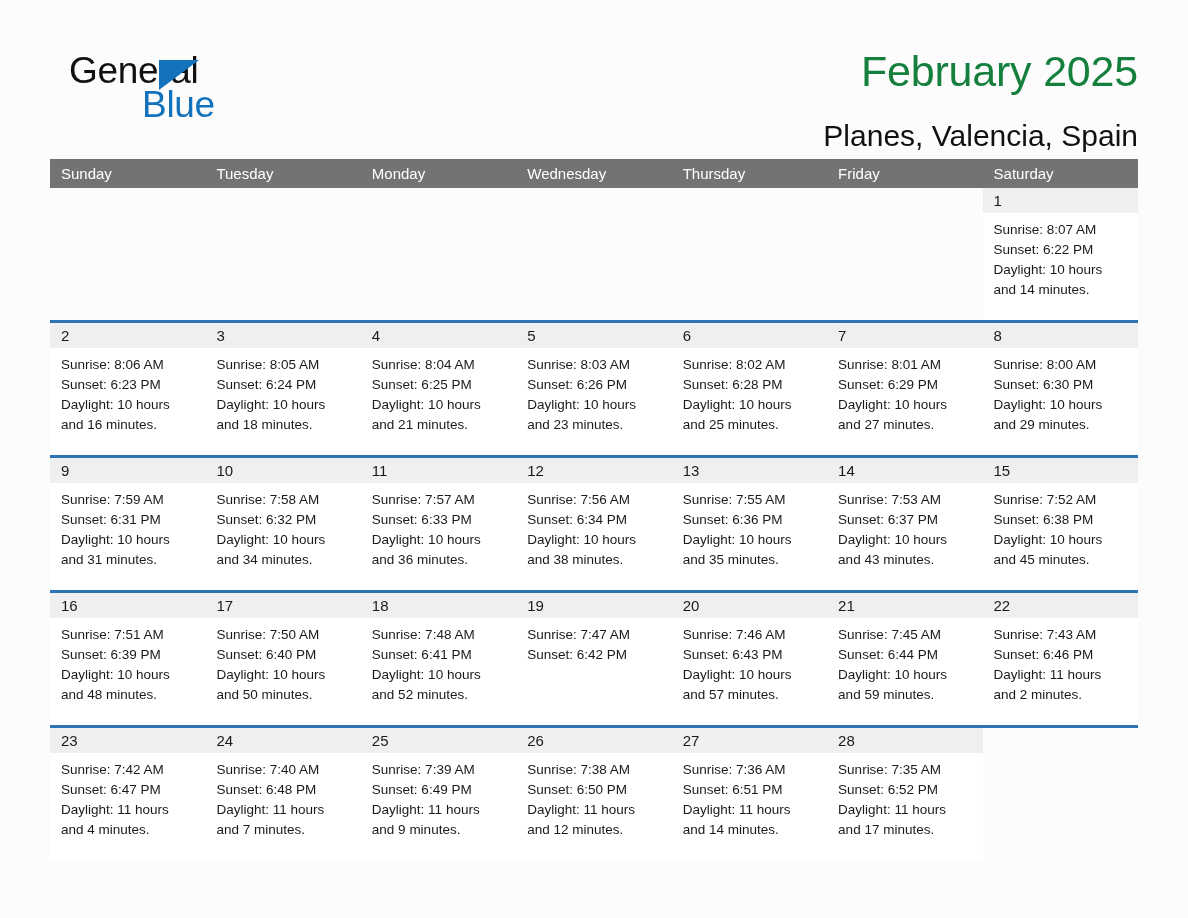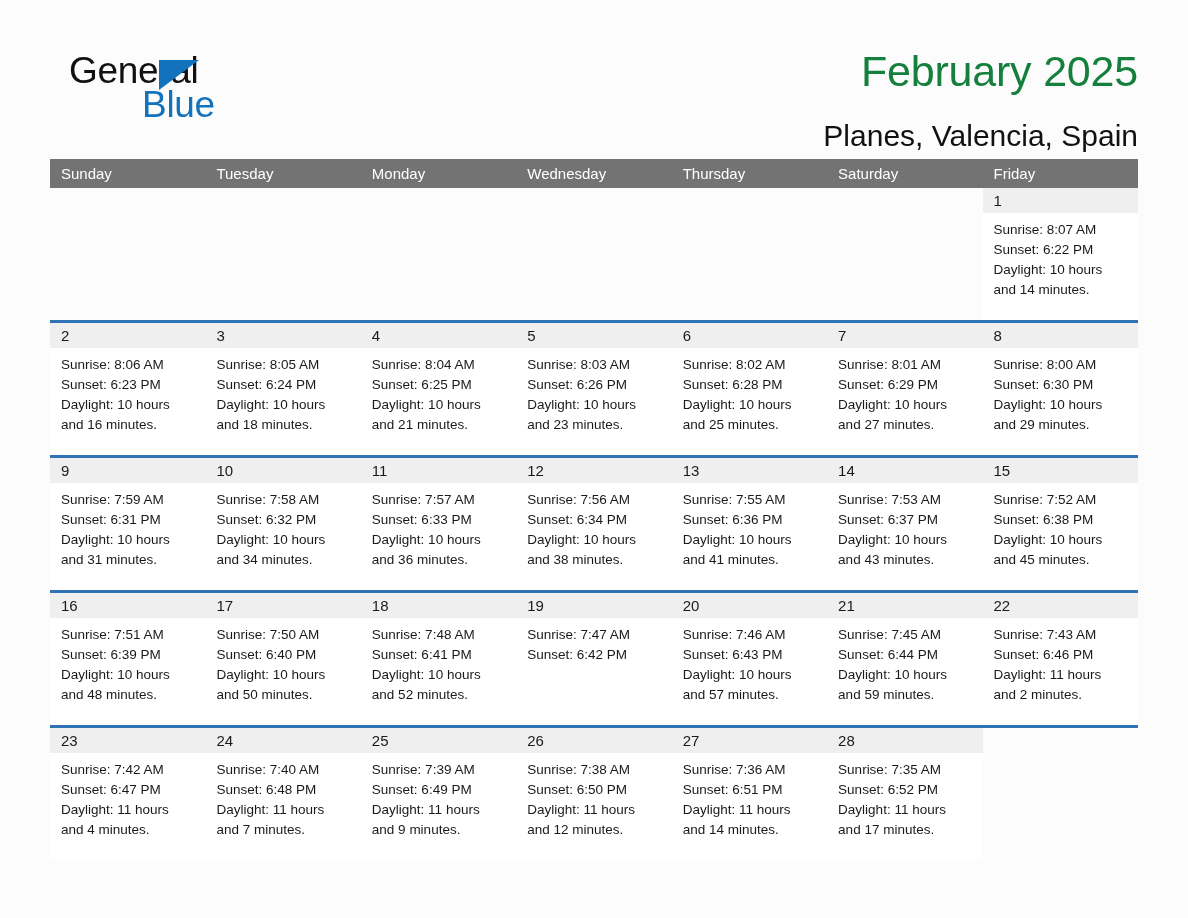--- a/index.html
+++ b/index.html
@@ -190,22 +190,22 @@
   </div>
 
   <div class="calendar">
 
     <div class="weekday-header">
       <div class="weekday-cell">Sunday</div>
       <div class="weekday-cell">Tuesday</div>
       <div class="weekday-cell">Monday</div>
       <div class="weekday-cell">Wednesday</div>
       <div class="weekday-cell">Thursday</div>
+      <div class="weekday-cell">Friday</div>
       <div class="weekday-cell">Saturday</div>
-      <div class="weekday-cell">Friday</div>
     </div>
 
     <div id="weeks-container">
         <div class="week-row first">
           <div class="day-cell blank">
             <div class="daynum-band"><span class="daynum"></span></div>
           </div>
           <div class="day-cell blank">
             <div class="daynum-band"><span class="daynum"></span></div>
           </div>
@@ -319,21 +319,21 @@
               <div class="day-line">Sunrise: 7:56 AM</div>
               <div class="day-line">Sunset: 6:34 PM</div>
               <div class="day-line wrap">Daylight: 10 hours and 38 minutes.</div>
             </div>
           </div>
           <div class="day-cell">
             <div class="daynum-band"><span class="daynum">13</span></div>
             <div class="day-body">
               <div class="day-line">Sunrise: 7:55 AM</div>
               <div class="day-line">Sunset: 6:36 PM</div>
-              <div class="day-line wrap">Daylight: 10 hours and 41 minutes.</div>
+              <div class="day-line wrap">Daylight: 10 hours and 35 minutes.</div>
             </div>
           </div>
           <div class="day-cell">
             <div class="daynum-band"><span class="daynum">14</span></div>
             <div class="day-body">
               <div class="day-line">Sunrise: 7:53 AM</div>
               <div class="day-line">Sunset: 6:37 PM</div>
               <div class="day-line wrap">Daylight: 10 hours and 43 minutes.</div>
             </div>
           </div>

